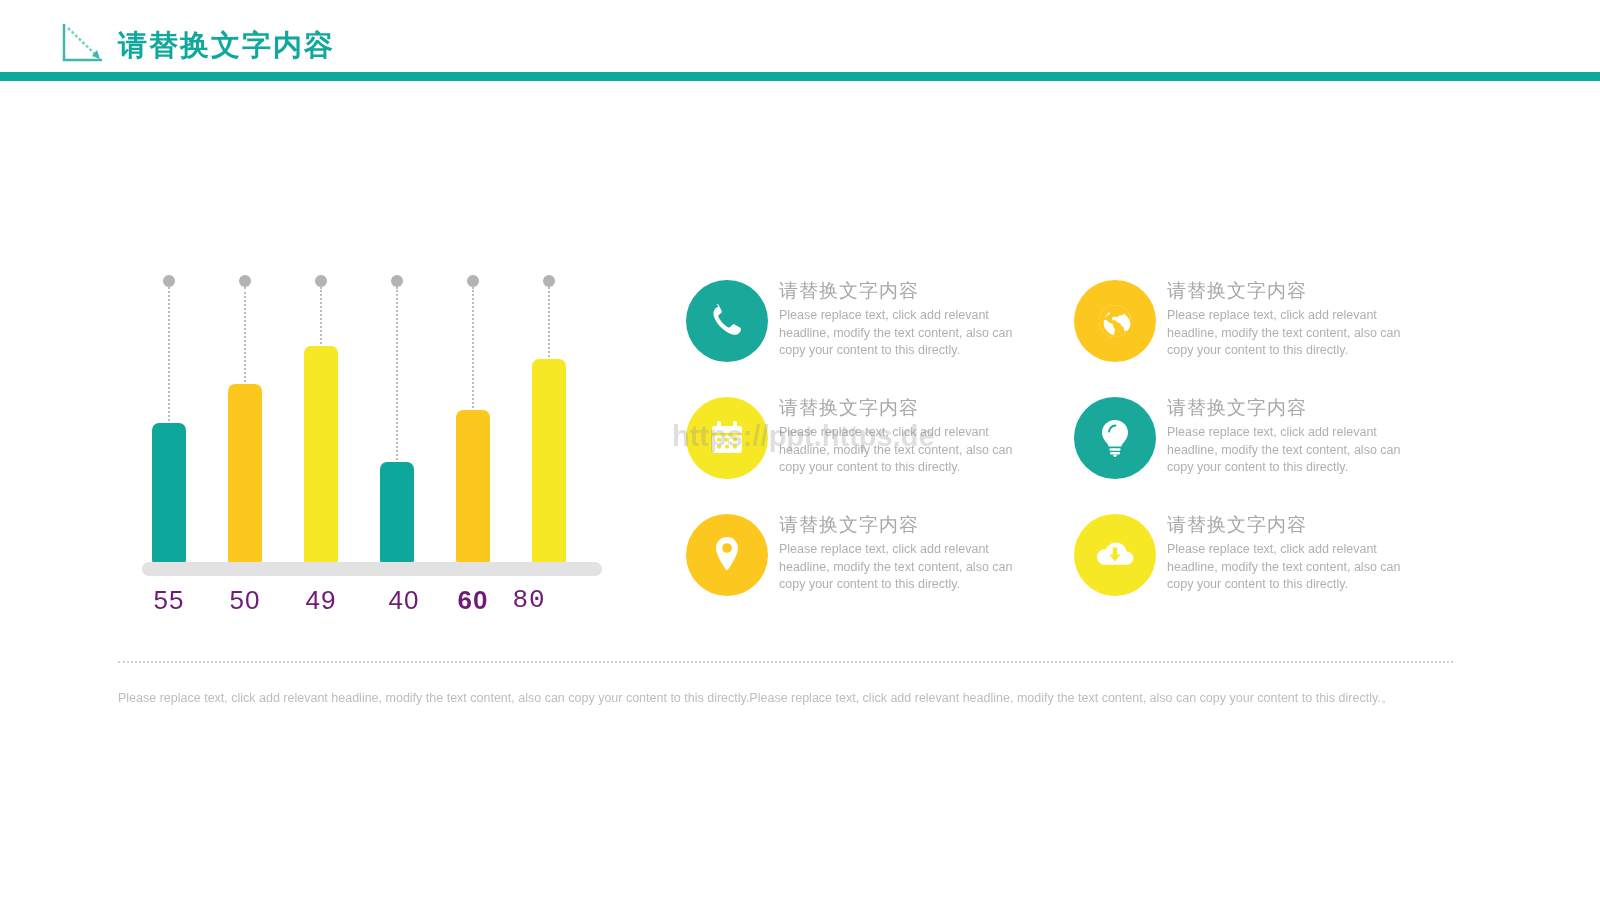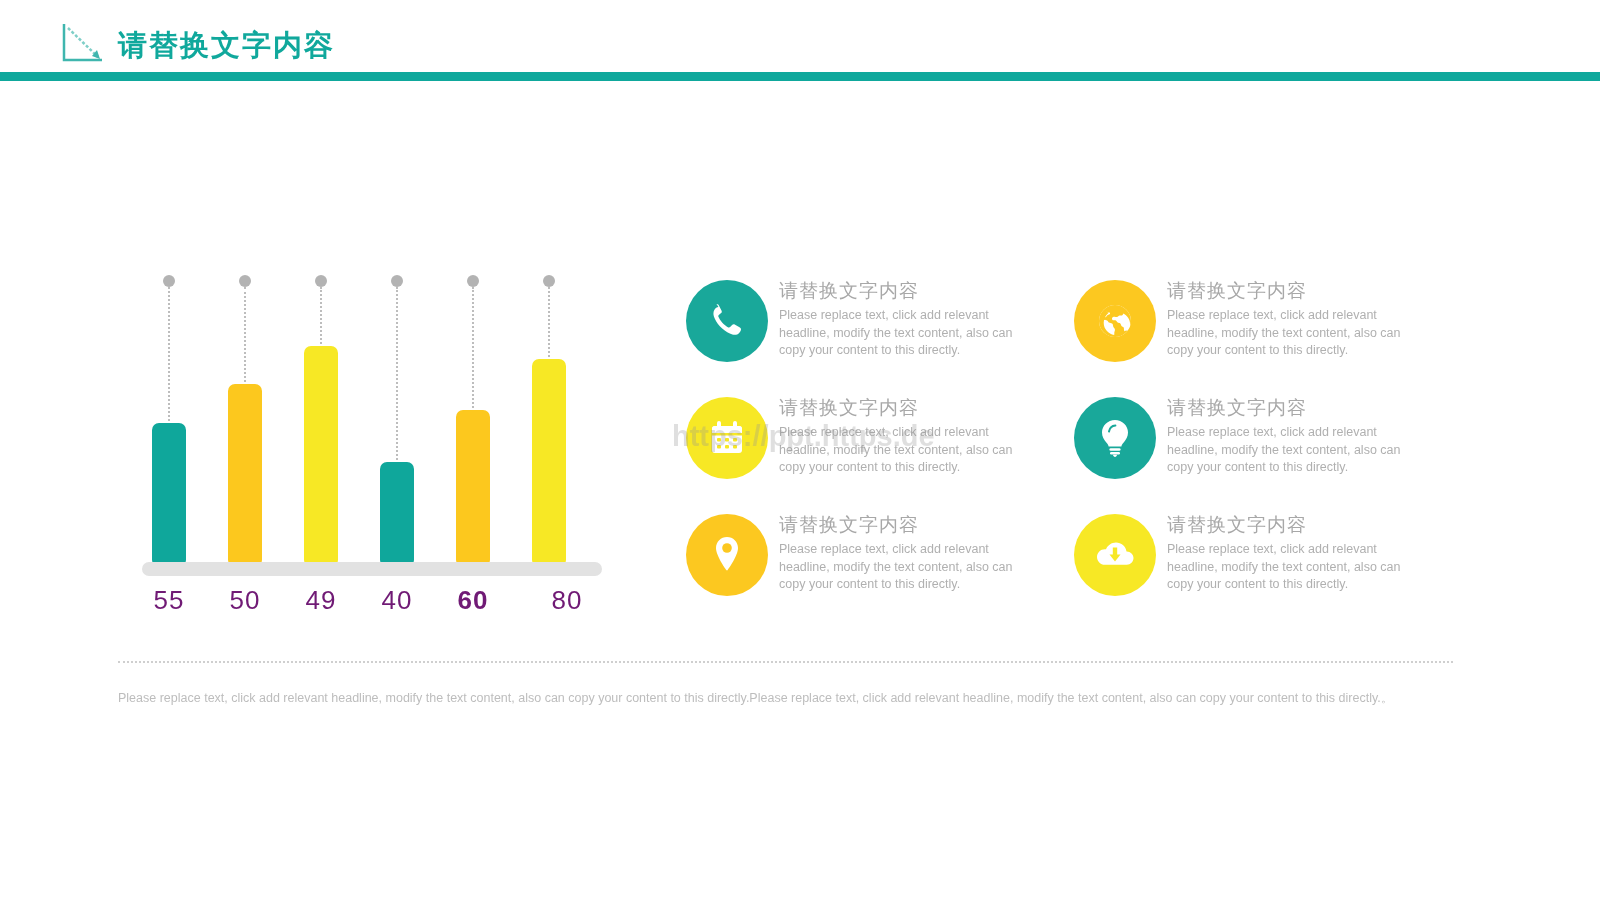--- a/index.html
+++ b/index.html
@@ -155,23 +155,23 @@
         <div class="stem-dot"></div>
         <div class="stem-line" style="height: 86px;"></div>
         <div class="bar" style="height: 206px; background: rgb(247, 232, 37);"></div>
       </div>
     </div>
   <div class="chart-axis"></div>
   <div class="chart-labels" id="ticks">
       <div class="chart-label" style="left: 18px;">55</div>
       <div class="chart-label" style="left: 94px;">50</div>
       <div class="chart-label" style="left: 170px;">49</div>
-      <div class="chart-label" style="left: 246px;">40</div>
+      <div class="chart-label" style="left: 253px;">40</div>
       <div class="chart-label" style="left: 322px; font-weight: bold;">60</div>
-      <div class="chart-label" style="left: 416px;">80</div>
+      <div class="chart-label" style="left: 378px; font-family: Liberation Mono, monospace;">80</div>
     </div>
 </div>
 
 <div class="features" id="features">
     <div class="feature-item" style="left: 0px; top: 0px;">
       <div class="feature-icon-circle" style="background: rgb(25, 168, 154);">
         <svg width="44" height="44" viewBox="0 0 44 44">
           <path d="M13.5 8c-1.6 0-3.2 1.2-4.2 2.9-1.3 2.3-1.1 5.3.3 8.4 1.6 3.6 4.3 7.3 7.6 10.3 3.3 3 6.9 5.1 10.1 5.9 2.7.7 5.1.3 6.6-1.2 1.3-1.3 2.1-2.9 2.1-4.1 0-.7-.4-1.2-1.1-1.6l-5.2-3c-.9-.5-1.9-.3-2.6.4l-2 2.1c-.5.5-1.2.6-1.8.3-2.2-1.1-4.3-2.8-6.2-4.9-1.7-2-3-4-3.8-6-.2-.6 0-1.2.5-1.6l2.3-1.8c.7-.6.9-1.6.5-2.4l-2.7-5.3c-.3-.7-.9-1.1-1.6-1.2-.3-.1-.6-.2-.8-.2z" fill="#ffffff"></path>
         </svg>
       </div>

